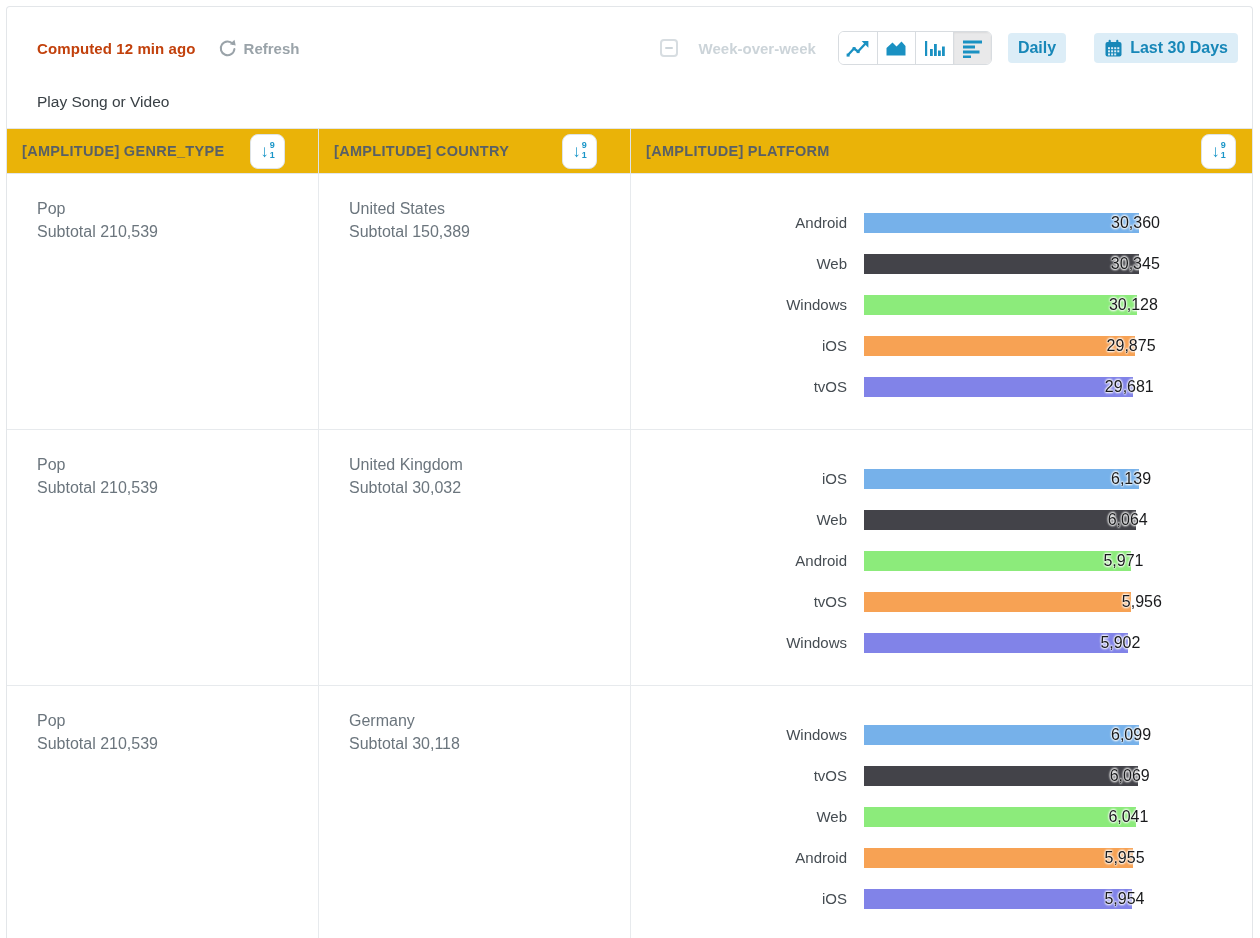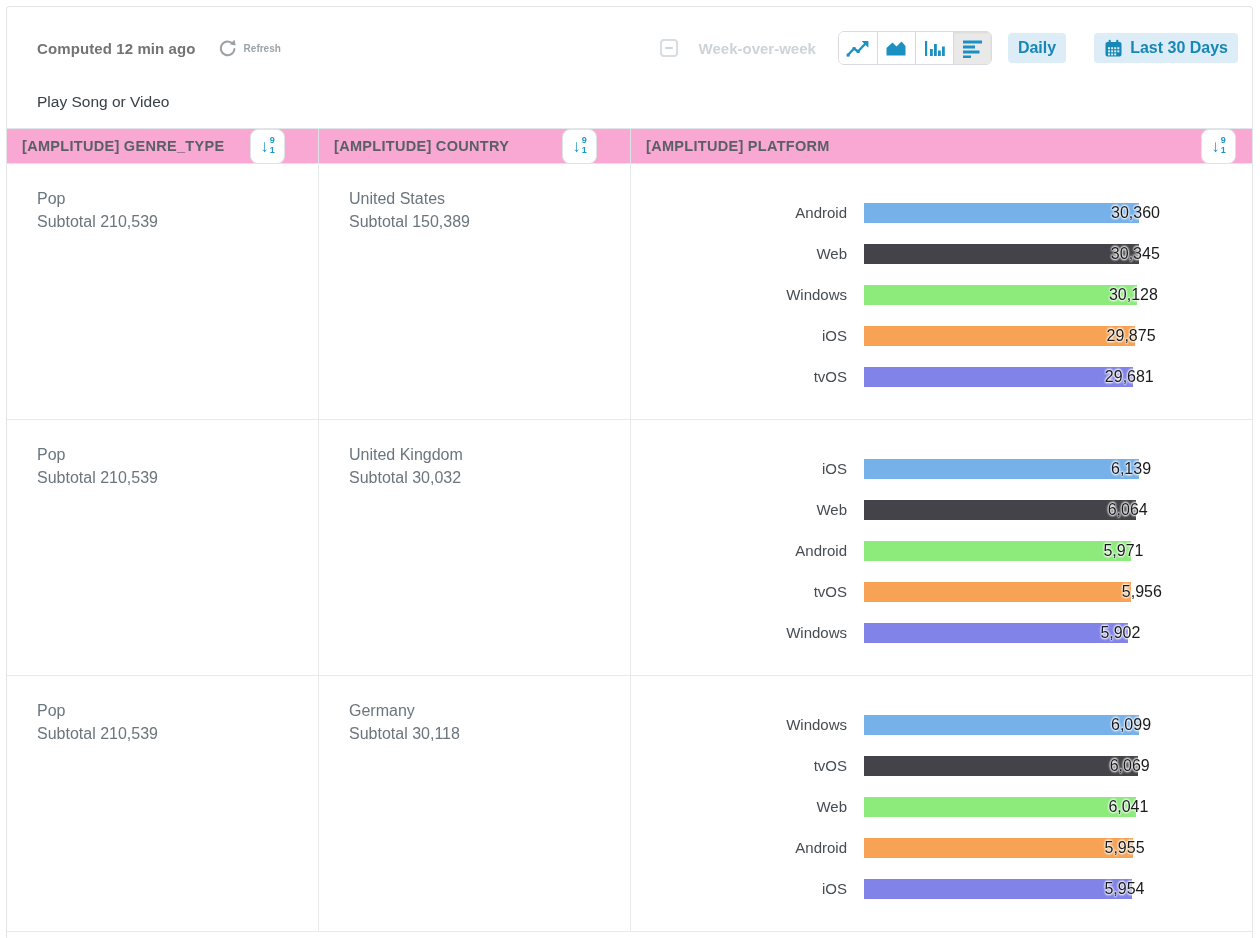--- a/index.html
+++ b/index.html
@@ -4,24 +4,24 @@
 <style>
   * { margin:0; padding:0; box-sizing:border-box; }
   html,body { width:1260px; height:938px; overflow:hidden; background:#fff;
     font-family:"Liberation Sans", sans-serif; }
   .card { position:absolute; left:6px; top:6px; width:1247px; height:932px;
     border:1px solid #e3e6e9; border-bottom:none; border-radius:4px 4px 0 0;
     background:#fff; overflow:hidden; }
 
   
   .toolbar { display:flex; align-items:center; padding:24px 14px 0 30px; height:58px; }
-  .computed-label { color:#737373; font-weight:700; font-size:15px; letter-spacing:.1px; }
+  .computed-label { color:#c2410c; font-weight:700; font-size:15px; letter-spacing:.1px; }
   .refresh-btn { display:flex; align-items:center; gap:7px; margin-left:22px;
     background:none; border:none; cursor:pointer;
-    color:#9aa3a9; font-weight:700; font-size:10px; font-family:inherit;text-align:center; }
+    color:#9aa3a9; font-weight:700; font-size:15px; font-family:inherit;text-align:center; }
   .toolbar-right { margin-left:auto; display:flex; align-items:center; }
   .wow { display:flex; align-items:center; gap:21px; cursor:pointer;padding-left:48px; }
   .wow-box { width:18px; height:18px; border:2px solid #d7dde1; border-radius:4px; position:relative; background:#fff; }
   .wow-box::after { content:""; position:absolute; left:3px; right:3px; top:50%; height:2px;
     margin-top:-1px; background:#ccd4d9; border-radius:1px; }
   .wow-label { color:#ccd4d9; font-weight:700; font-size:15px; }
   .seg { display:flex; margin-left:22px; border:1px solid #d8dce0; border-radius:6px;
     overflow:hidden; background:#fff; }
   .seg-btn { width:38px; height:32px; display:flex; align-items:center; justify-content:center;
     border:none; border-left:1px solid #d8dce0; background:#fff; cursor:pointer; padding:0; }
@@ -29,21 +29,21 @@
   .seg-btn.selected { background:#e9e9ea; box-shadow:inset 0 1px 2px rgba(0,0,0,.07); }
   .pill { margin-left:16px; display:flex; align-items:center; gap:7px;
     background:#dcedf7; color:#1787b8; font-weight:700; font-size:16px;
     padding:13px 10px; height:30px; border-radius:4px; border:none; cursor:pointer; font-family:inherit; }
   .pill.range { margin-left:28px; }
 
   
   .event-title { margin:28px 0 0 30px; font-size:15.5px; color:#394045; }
 
   
-  .thead { display:flex; margin-top:17px; background:#f9a8d4; height:36px;
+  .thead { display:flex; margin-top:17px; background:#eab308; height:46px;
     border-top:1px solid #e3e6e9; border-bottom:1px solid #e3e6e9; }
   .th { display:flex; align-items:center; padding-left:15px;
     color:#596065; font-weight:700; font-size:14.5px; letter-spacing:.3px; }
   .th + .th { border-left:1px solid #dde4e9; }
   .th-1 { width:311px; } .th-2 { width:312px; } .th-3 { flex:1; }
   .sort-btn { margin-left:auto; width:35px; height:35px; background:#fff;
     border:1px solid #dee3e6; border-radius:8px; cursor:pointer;
     display:flex; align-items:center; justify-content:center; }
   .th-1 .sort-btn, .th-2 .sort-btn { margin-right:33px; }
   .th-3 .sort-btn { margin-right:16px; }

